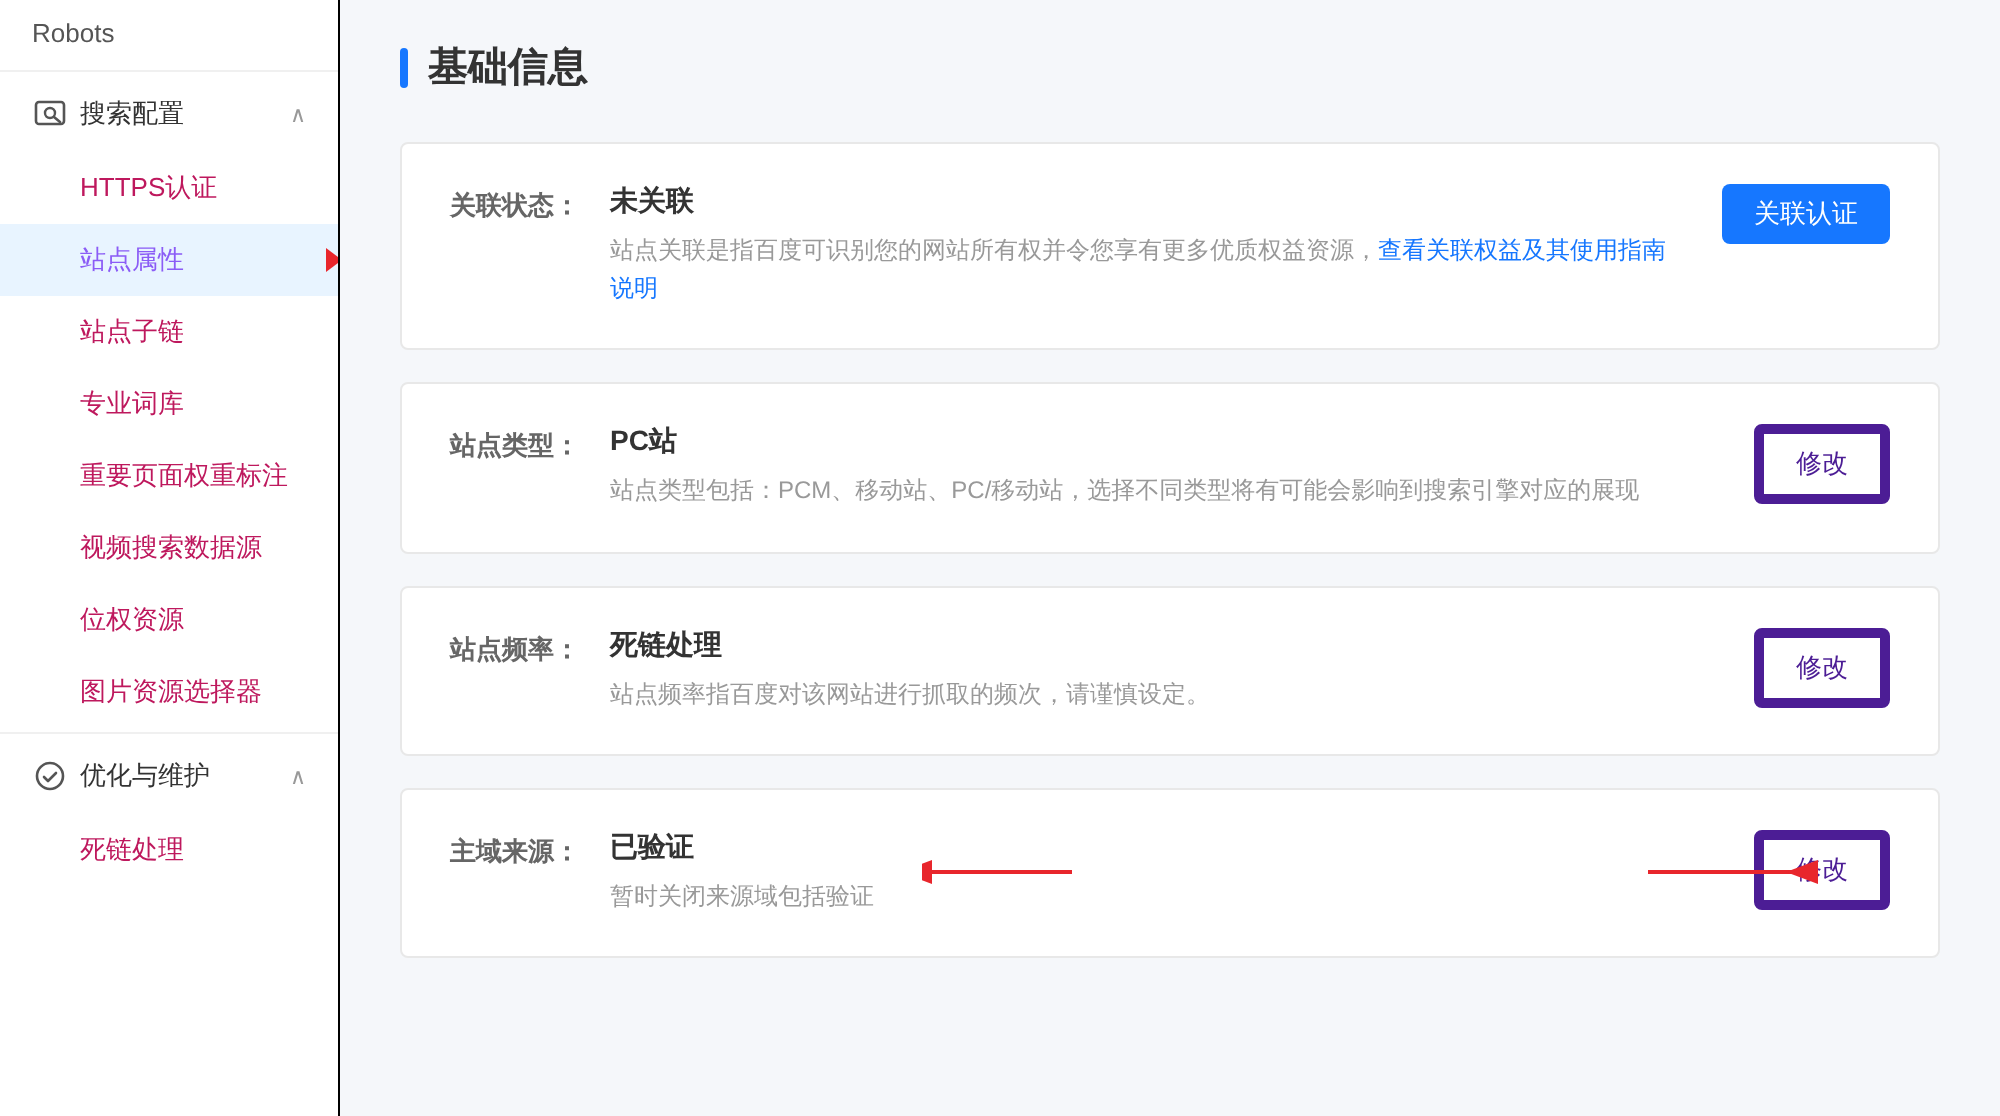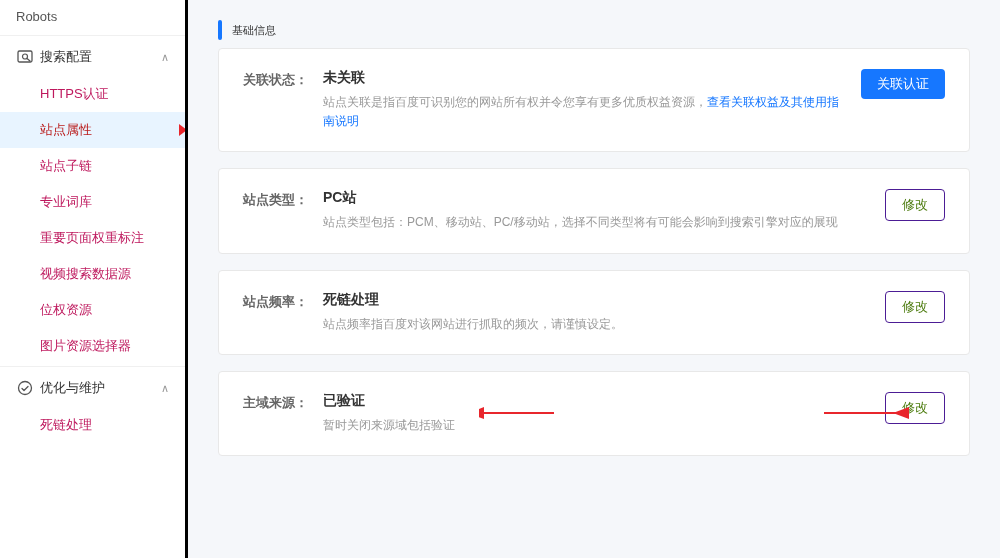--- a/index.html
+++ b/index.html
@@ -1,22 +1,22 @@
 <!DOCTYPE html>
 <html><head>
   <meta charset="utf-8">
   <style>
     * { box-sizing: border-box; margin: 0; padding: 0; }
     body { font-family: 'Microsoft YaHei', '微软雅黑', sans-serif; background: #f5f7fa; display: flex; height: 558px; overflow: hidden; font-size: 13px; }
 
     
     .sidebar {
-      width: 188px;
+      width: 170px;
       background: #fff;
-      border-right: 3px solid #000000;
+      border-right: 1px solid #000000;
       height: 100%;
       overflow-y: auto;
       flex-shrink: 0;
     }
     .sidebar-section-header {
       display: flex;
       align-items: center;
       justify-content: space-between;
       padding: 10px 16px;
       cursor: pointer;
@@ -37,21 +37,21 @@
       align-items: center;
     }
     .sidebar-item {
       padding: 9px 16px 9px 40px;
       cursor: pointer;
       color: #be185d;
       font-size: 13px;
       white-space: nowrap;
     }
     .sidebar-item.active {
-      color: #b91c1c;
+      color: #8b5cf6;
       background: #e8f4ff;
     }
     .sidebar-standalone {
       padding: 9px 16px;
       cursor: pointer;
       color: #555;
       font-size: 13px;
     }
 
     
@@ -73,23 +73,23 @@
     .main-content {
       flex: 1;
       padding: 20px 30px;
       overflow-y: auto;
       background: #f5f7fa;
     }
 
     .section-title {
       display: flex;
       align-items: center;
-      margin-bottom: 8px;
-      font-size: 11px;
-      font-weight: 400;
+      margin-bottom: 24px;
+      font-size: 20px;
+      font-weight: 700;
       color: #333;
     }
     .section-title-bar {
       width: 4px;
       height: 20px;
       background: #1677ff;
       margin-right: 10px;
       border-radius: 2px;
     }
 
@@ -141,22 +141,22 @@
       color: #fff;
       border: none;
       border-radius: 4px;
       padding: 6px 16px;
       font-size: 13px;
       cursor: pointer;
       white-space: nowrap;
     }
     .btn-outline {
       background: #fff;
-      color: #4d7c0f;
-      border: 1px solid #4c1d95;
+      color: #4c1d95;
+      border: 5px solid #4c1d95;
       border-radius: 4px;
       padding: 6px 16px;
       font-size: 13px;
       cursor: pointer;
       white-space: nowrap;
     }
 
     .chevron {
       font-size: 11px;
       color: #999;

